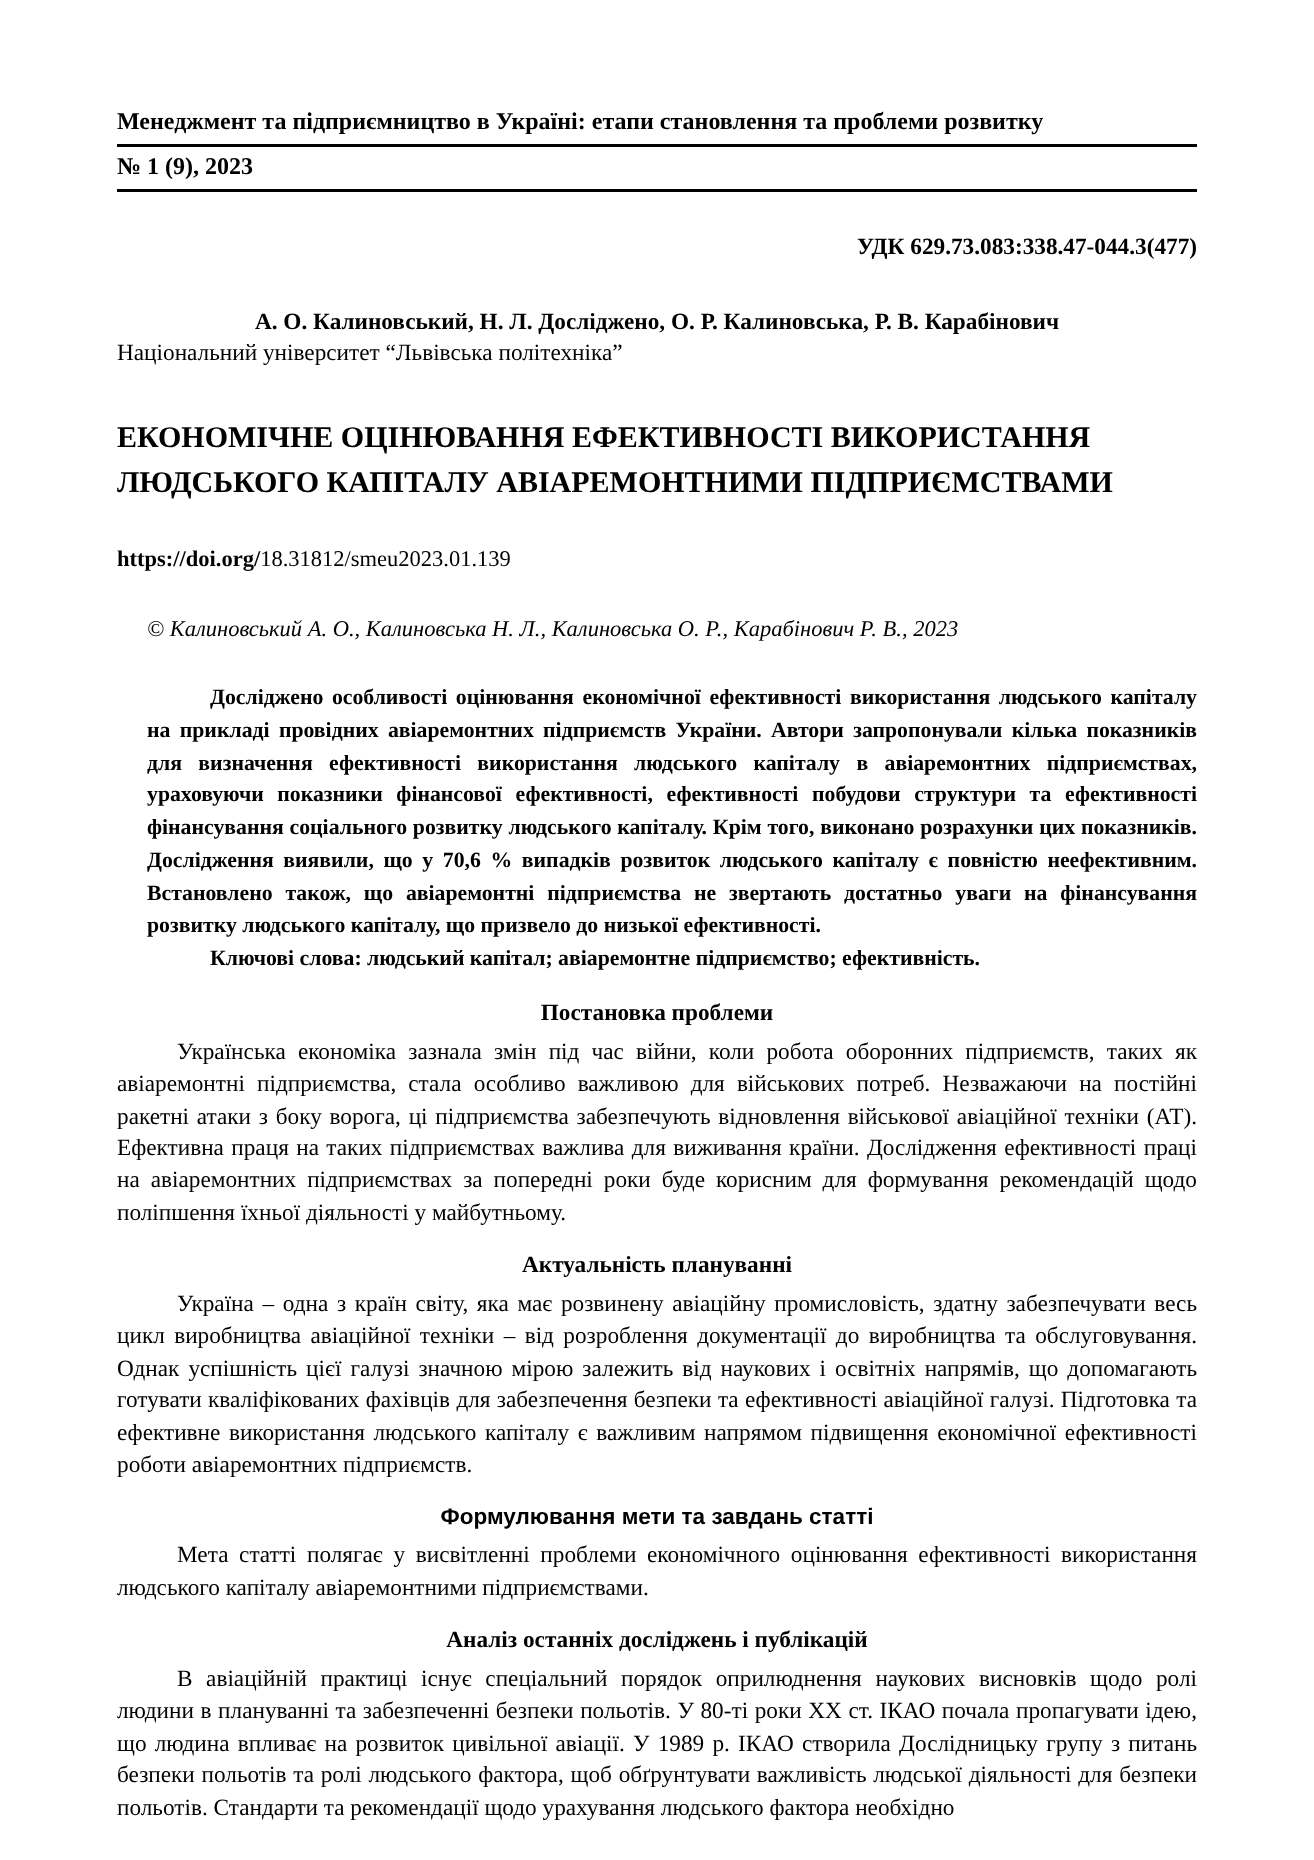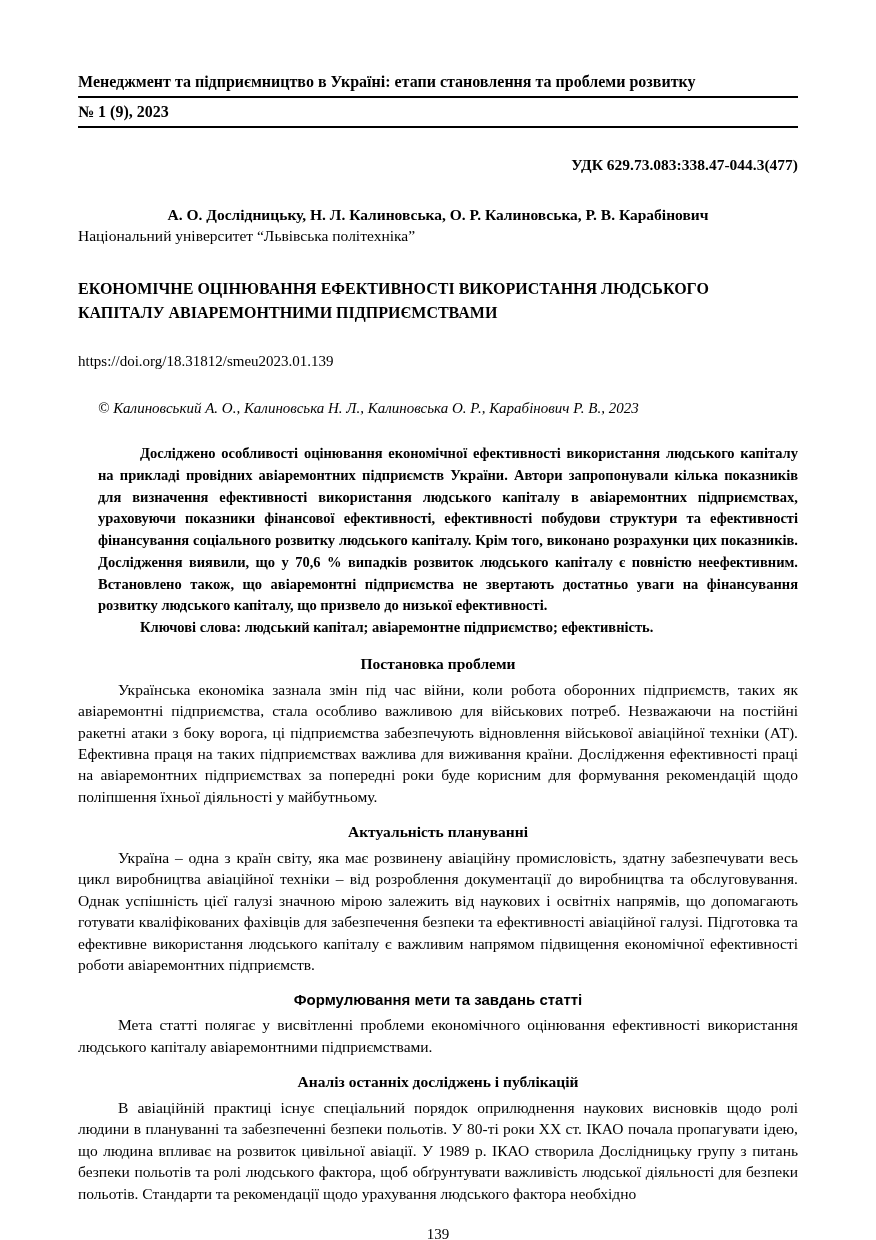--- a/index.html
+++ b/index.html
@@ -48,30 +48,30 @@
     font-size: 15.5px;
   }
   .affiliation {
     margin-top: 3px;
     font-size: 15.5px;
   }
 
   .article-title {
     margin-top: 32px;
     font-weight: bold;
-    font-size: 16px;
+    font-size: 20px;
     line-height: 1.5;
     text-align: left;
   }
 
   .doi-line {
     margin-top: 28px;
     font-size: 15px;
   }
-  .doi-line .doi-prefix { font-weight: normal; text-align: center; }
+  .doi-line .doi-prefix { font-weight: bold; text-align: center; }
 
   .copyright-line {
     margin-top: 30px;
     font-style: italic;
     font-size: 15px;
     margin-left: 20px;
   }
 
   .abstract {
     margin-top: 26px;
@@ -113,21 +113,21 @@
 
 <div class="page">
 
   <header>
     <div class="running-head">Менеджмент та підприємництво в Україні: етапи становлення та проблеми розвитку</div>
     <div class="issue-line">№ 1 (9), 2023</div>
   </header>
 
   <div class="udk">УДК 629.73.083:338.47-044.3(477)</div>
 
-  <div class="authors">А. О. Дослідницьку, Н. Л. Калиновська, О. Р. Калиновська, Р. В. Карабінович</div>
+  <div class="authors">А. О. Калиновський, Н. Л. Досліджено, О. Р. Калиновська, Р. В. Карабінович</div>
 
   <div class="affiliation">Національний університет “Львівська політехніка”</div>
 
   <h1 class="article-title">ЕКОНОМІЧНЕ ОЦІНЮВАННЯ ЕФЕКТИВНОСТІ ВИКОРИСТАННЯ ЛЮДСЬКОГО КАПІТАЛУ АВІАРЕМОНТНИМИ ПІДПРИЄМСТВАМИ</h1>
 
   <div class="doi-line">
     <span class="doi-prefix">https://doi.org/</span><span>18.31812/smeu2023.01.139</span>
   </div>
 
   <div class="copyright-line">© Калиновський А. О., Калиновська Н. Л., Калиновська О. Р., Карабінович Р. В., 2023</div>

